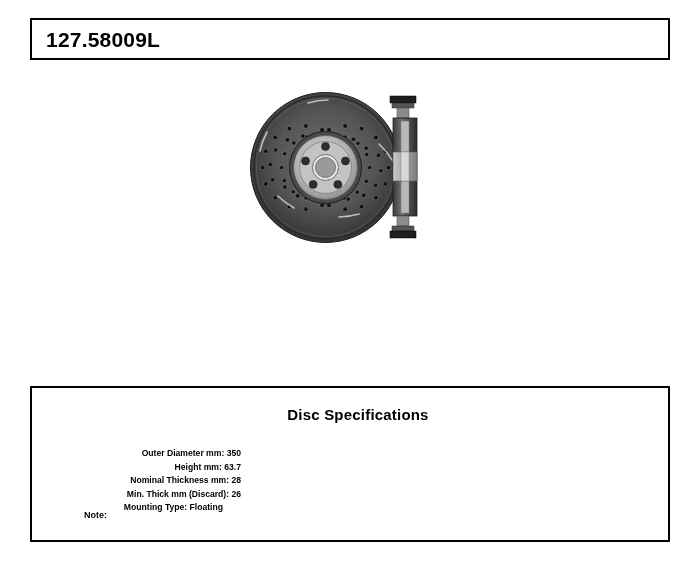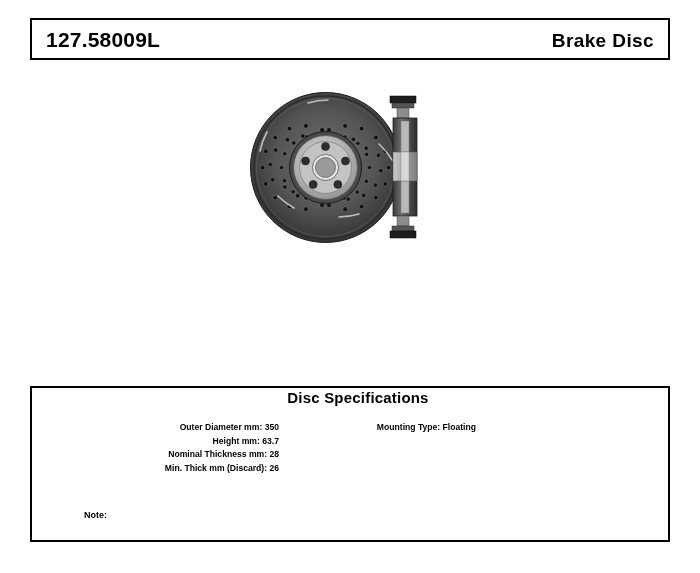--- a/index.html
+++ b/index.html
@@ -84,28 +84,28 @@
     width: 640px;
     height: 156px;
     border: 2px solid #000;
     background: #ffffff;
     box-sizing: border-box;
   }
   .spec-title {
     text-align: center;
     font-size: 15px;
     font-weight: bold;
-    margin-top: 1px;
+    margin-top: 18px;
     letter-spacing: 0.2px;
     padding-left: 16px;
   }
   .spec-columns {
     display: flex;
-    margin-top: 15px;
-    padding-left: 38px;
+    flex-direction: column;
+    margin-top: 24px;
   }
   .spec-col {
     box-sizing: border-box;
   }
   .spec-col.left {
     width: 215px;
     text-align: right;
     padding-right: 6px;
   }
   .spec-col.middle {
@@ -130,21 +130,20 @@
     font-weight: bold;
   }
 </style>
 </head>
 <body>
 
 <div class="page">
 
   <div class="header-bar">
     <div class="part-number">127.58009L</div>
-    <div class="product-type">Brake Disc</div>
   </div>
 
   <div class="image-area">
 
     <svg class="rotor-face" viewBox="0 0 310 310">
       <defs>
         <radialGradient id="discShade" cx="50%" cy="45%" r="60%">
           <stop offset="0%" stop-color="#6e6e6e"></stop>
           <stop offset="55%" stop-color="#555555"></stop>
           <stop offset="85%" stop-color="#3a3a3a"></stop>

